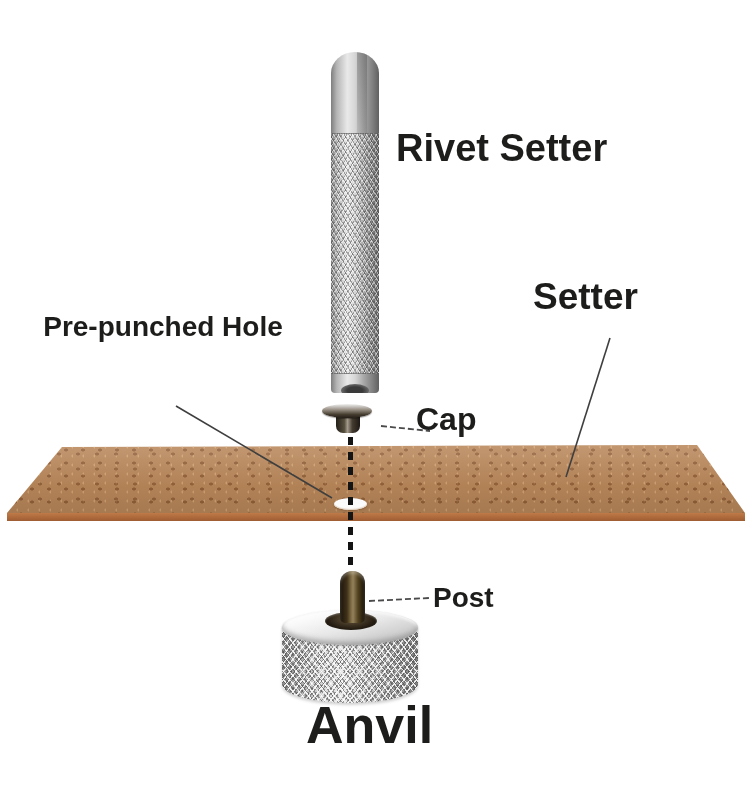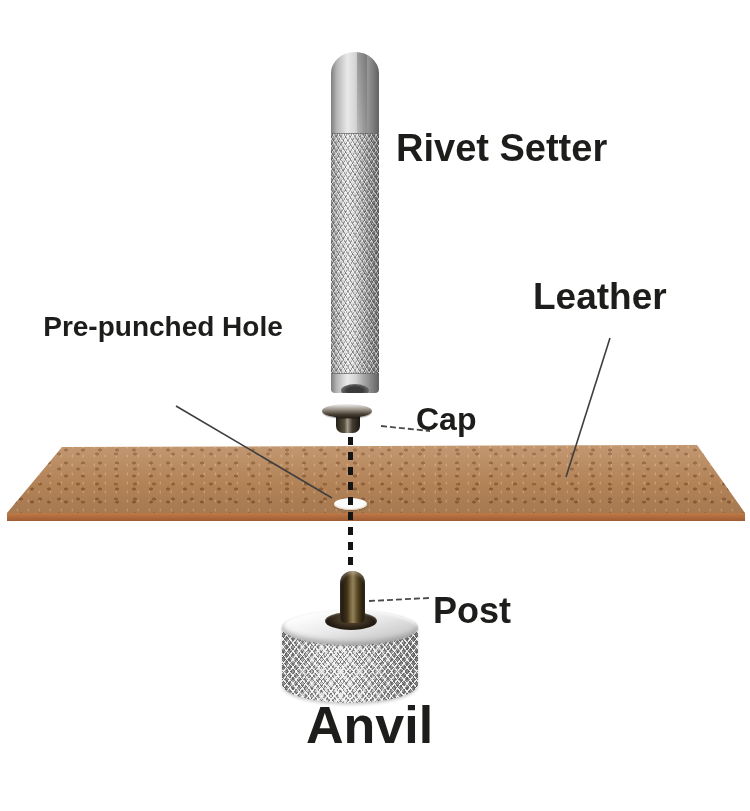--- a/index.html
+++ b/index.html
@@ -9,21 +9,21 @@
   }
   .label{
     position:absolute;color:var(--label-text,#1d1d1b);font-weight:600;
     white-space:nowrap;line-height:1.1;z-index:9;letter-spacing:0px;
   }
   .lbl-rivet-setter{left:396px;top:128px;font-size:38px;}
   .lbl-leather{left:533px;top:277px;font-size:37px;}
   .lbl-prepunched{left:40px;top:309px;width:246px;font-size:28px;line-height:1.3;
     text-align:center;white-space:normal;}
   .lbl-cap{left:416px;top:402px;font-size:32px;}
-  .lbl-post{left:433px;top:583px;font-size:36px;margin-top:8px;}
+  .lbl-post{left:433px;top:583px;font-size:28px;}
   .lbl-anvil{left:306px;top:697px;font-size:52px;}
 
   
   .leather-top{
     position:absolute;left:7px;top:444px;width:738px;height:69px;z-index:1;
     clip-path:polygon(55px 3px,690px 1px,738px 69px,0px 69px);
     background-color:var(--leather-base,#b9875a);
     background-image:
       linear-gradient(180deg,rgba(255,255,255,.14),rgba(0,0,0,.04) 60%,rgba(0,0,0,.10)),
       radial-gradient(4px 3px at 8px 6px,rgba(114,64,30,.55) 40%,transparent 62%),
@@ -142,19 +142,19 @@
   <div class="post-body"></div>
 
   <svg class="pointers" width="750" height="811" viewBox="0 0 750 811">
     <line x1="610" y1="338" x2="566" y2="477" stroke="#3f3f3f" stroke-width="1.6"></line>
     <line x1="176" y1="406" x2="332" y2="498" stroke="#3f3f3f" stroke-width="1.6"></line>
     <line x1="381" y1="426" x2="430" y2="431" stroke="#4a4a4a" stroke-width="1.8" stroke-dasharray="6 3"></line>
     <line x1="369" y1="601" x2="429" y2="598" stroke="#4a4a4a" stroke-width="1.8" stroke-dasharray="6 3"></line>
   </svg>
 
   <div class="label lbl-rivet-setter">Rivet Setter</div>
-  <div class="label lbl-leather">Leather</div>
+  <div class="label lbl-leather">Setter</div>
   <div class="label lbl-prepunched">Pre-punched Hole</div>
   <div class="label lbl-cap">Cap</div>
   <div class="label lbl-post">Post</div>
   <div class="label lbl-anvil">Anvil</div>
 
 </div>
 
 </body></html>

